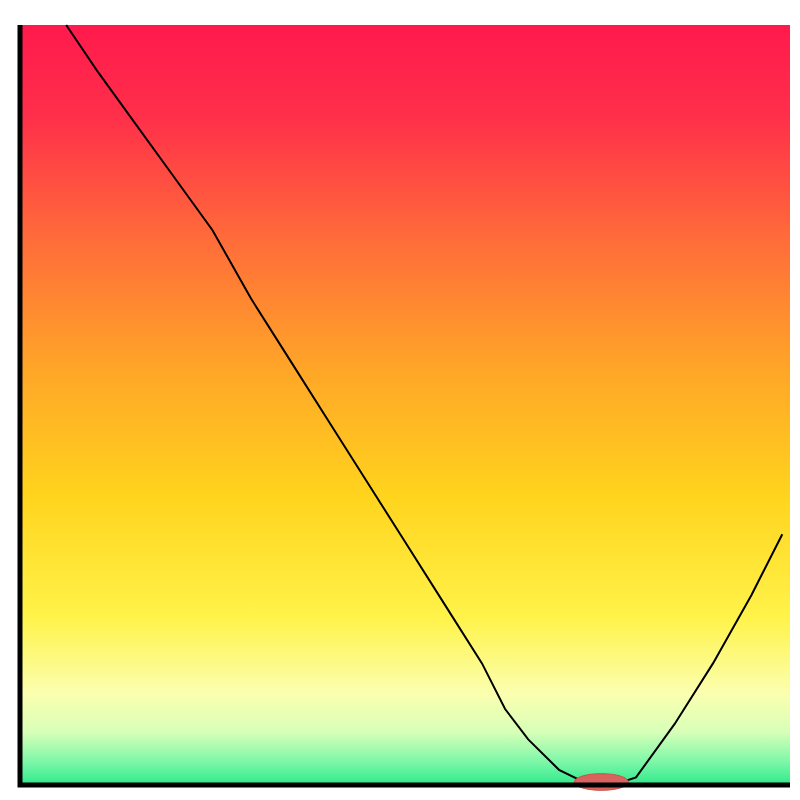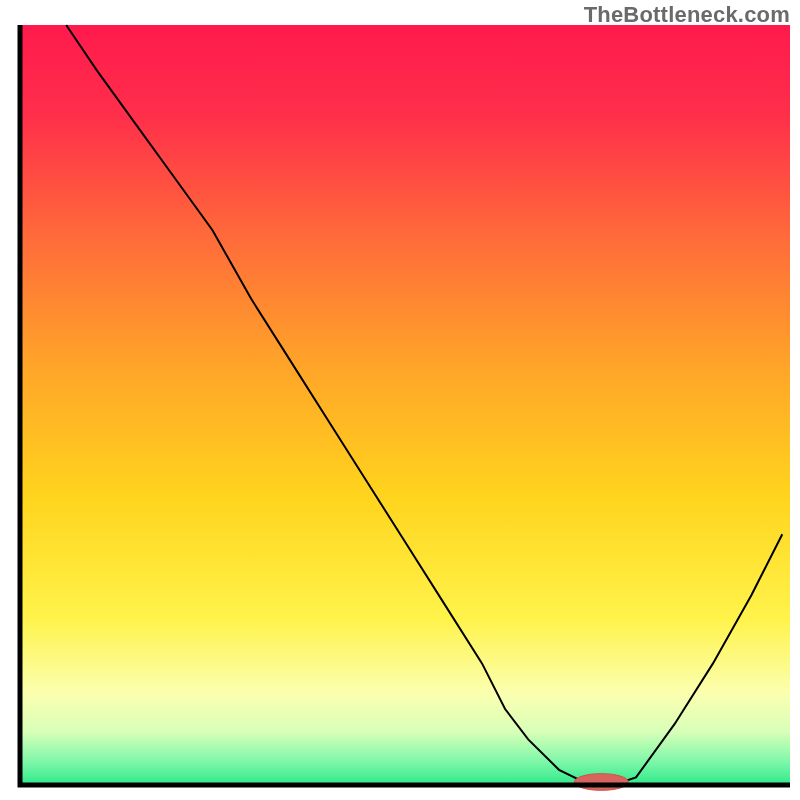--- a/index.html
+++ b/index.html
@@ -28,21 +28,20 @@
     position: absolute;
     top: 0;
     left: 0;
   }
 </style>
 </head>
 <body>
 
 <div class="chart-wrap">
 
-  <div class="watermark">TheBottleneck.com</div>
 
   <svg class="plot" width="800" height="800" viewBox="0 0 800 800">
     <defs>
       <linearGradient id="bgGrad" x1="0" y1="0" x2="0" y2="1">
           <stop offset="0%" stop-color="#ff1a4d"></stop>
           <stop offset="12%" stop-color="#ff2f4a"></stop>
           <stop offset="28.000000000000004%" stop-color="#ff6b3a"></stop>
           <stop offset="45%" stop-color="#ffa528"></stop>
           <stop offset="62%" stop-color="#ffd41d"></stop>
           <stop offset="78%" stop-color="#fff34a"></stop>

